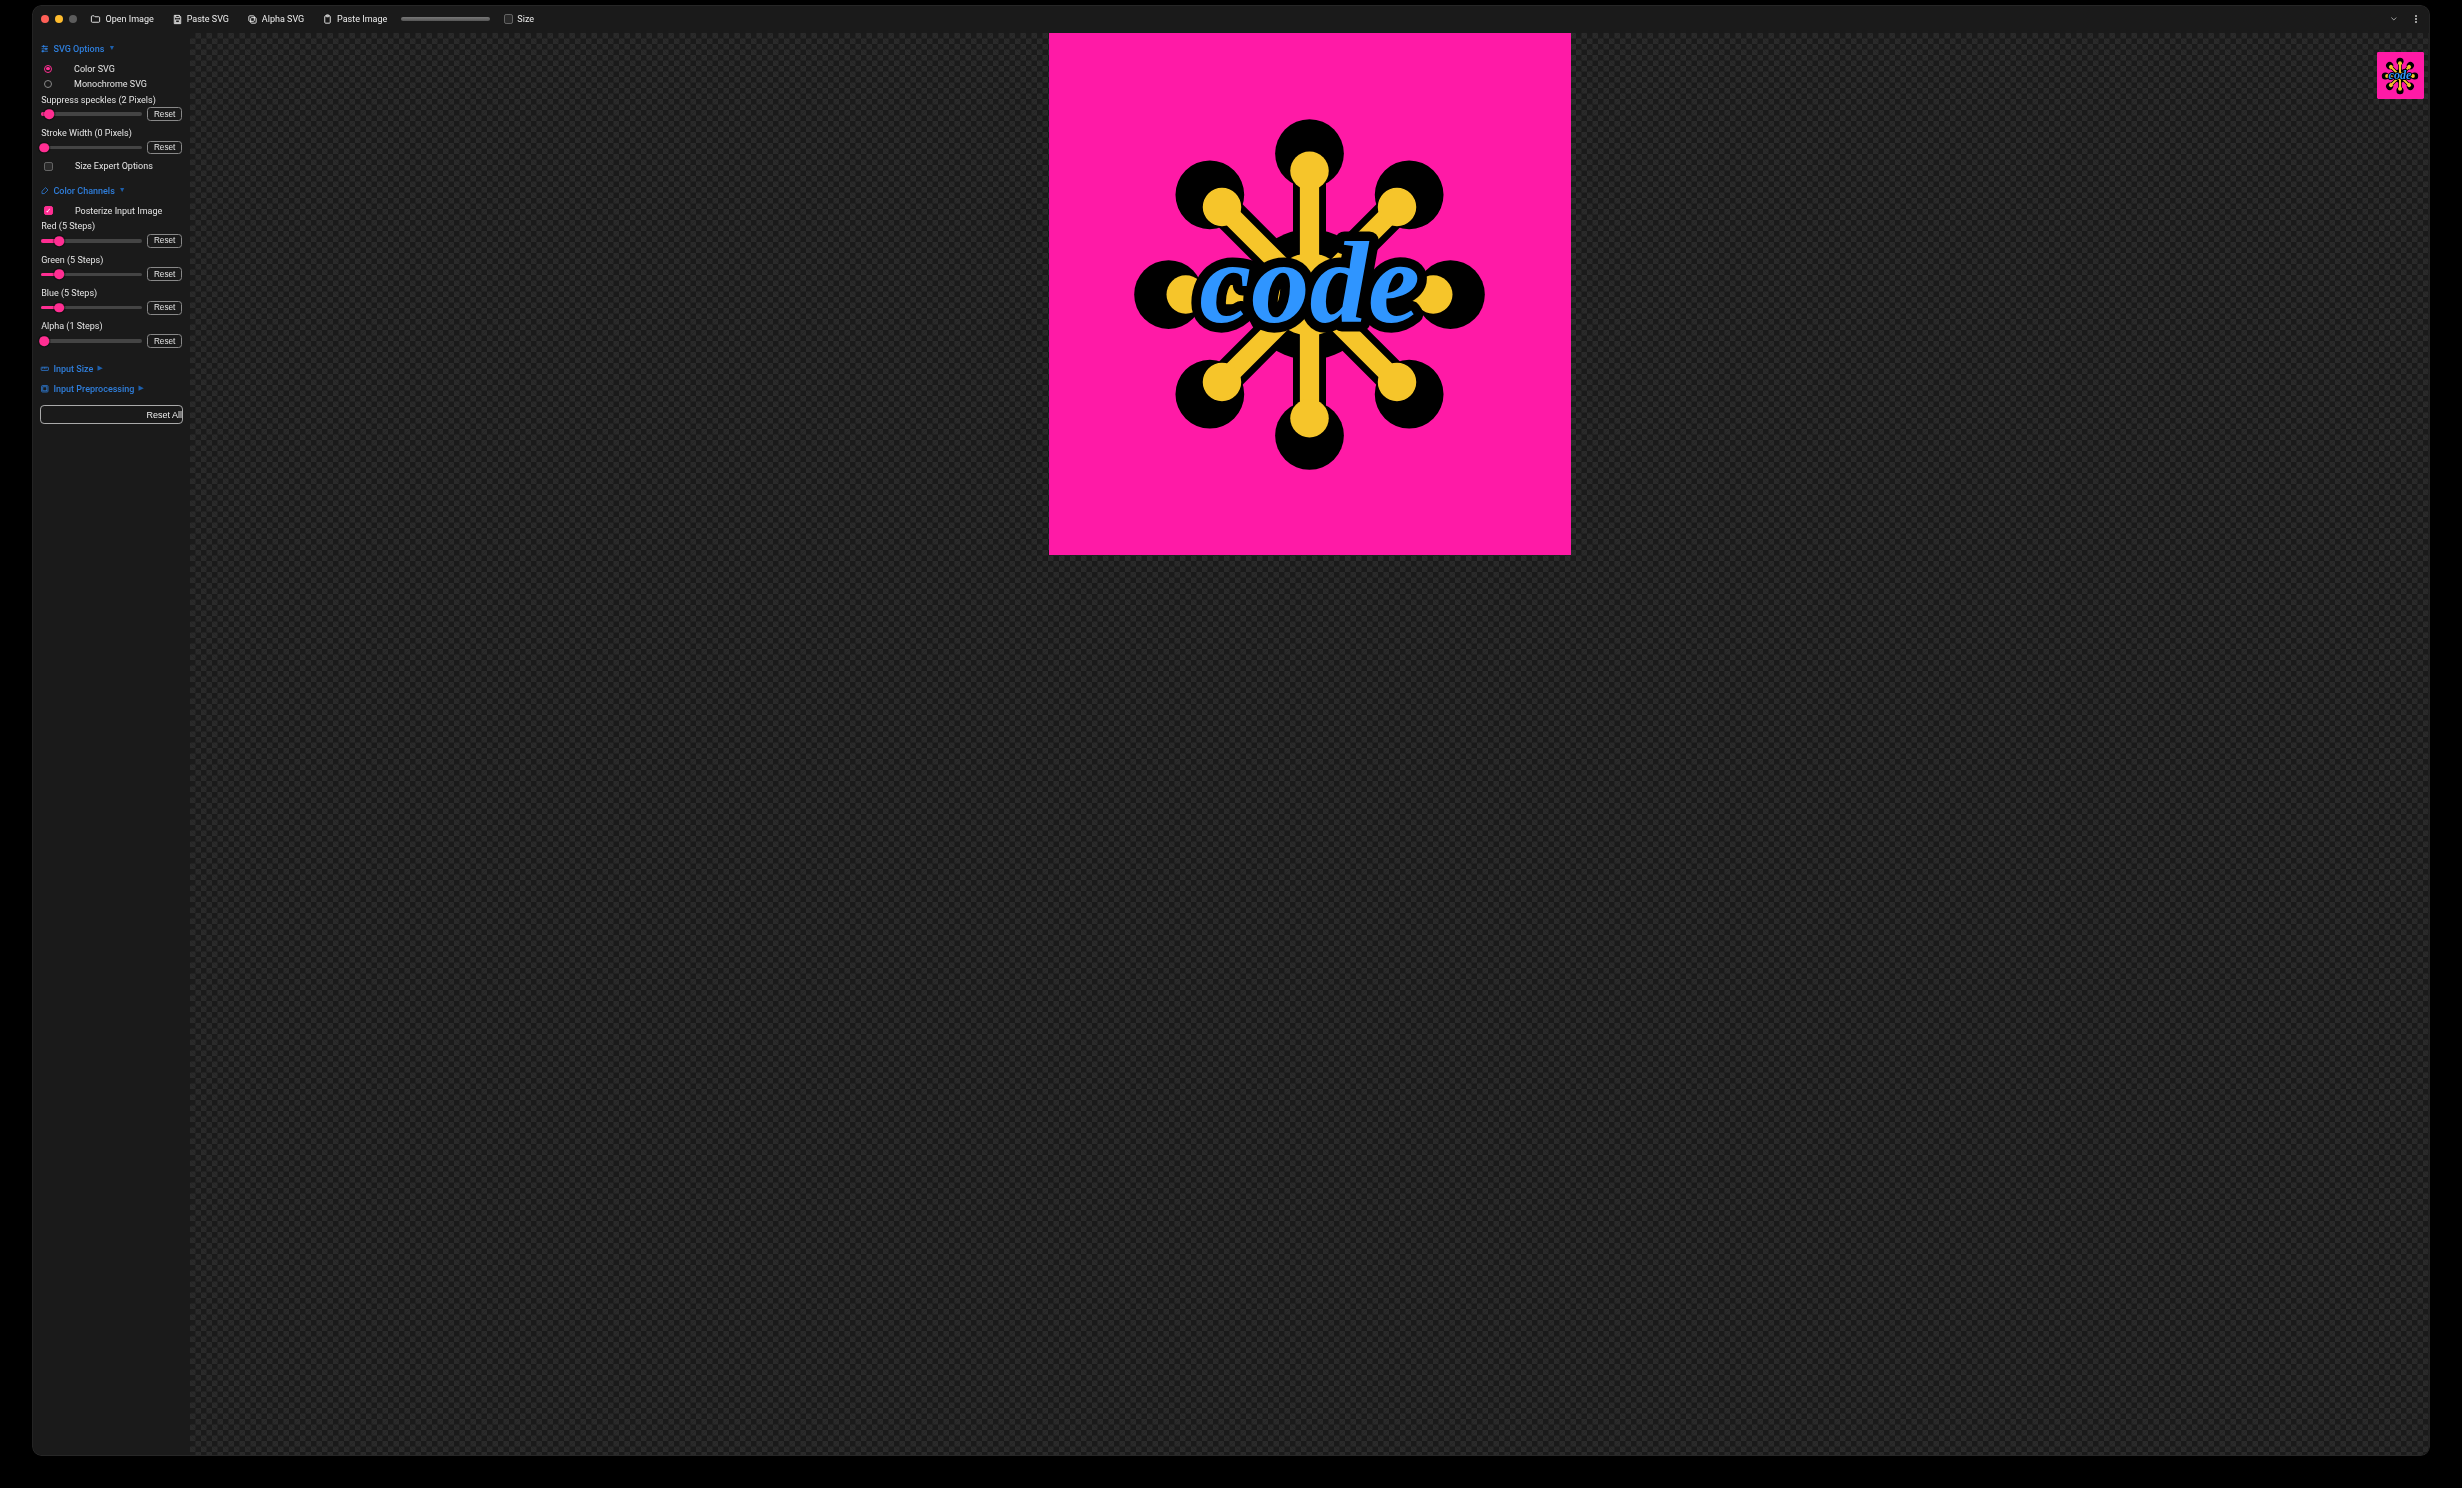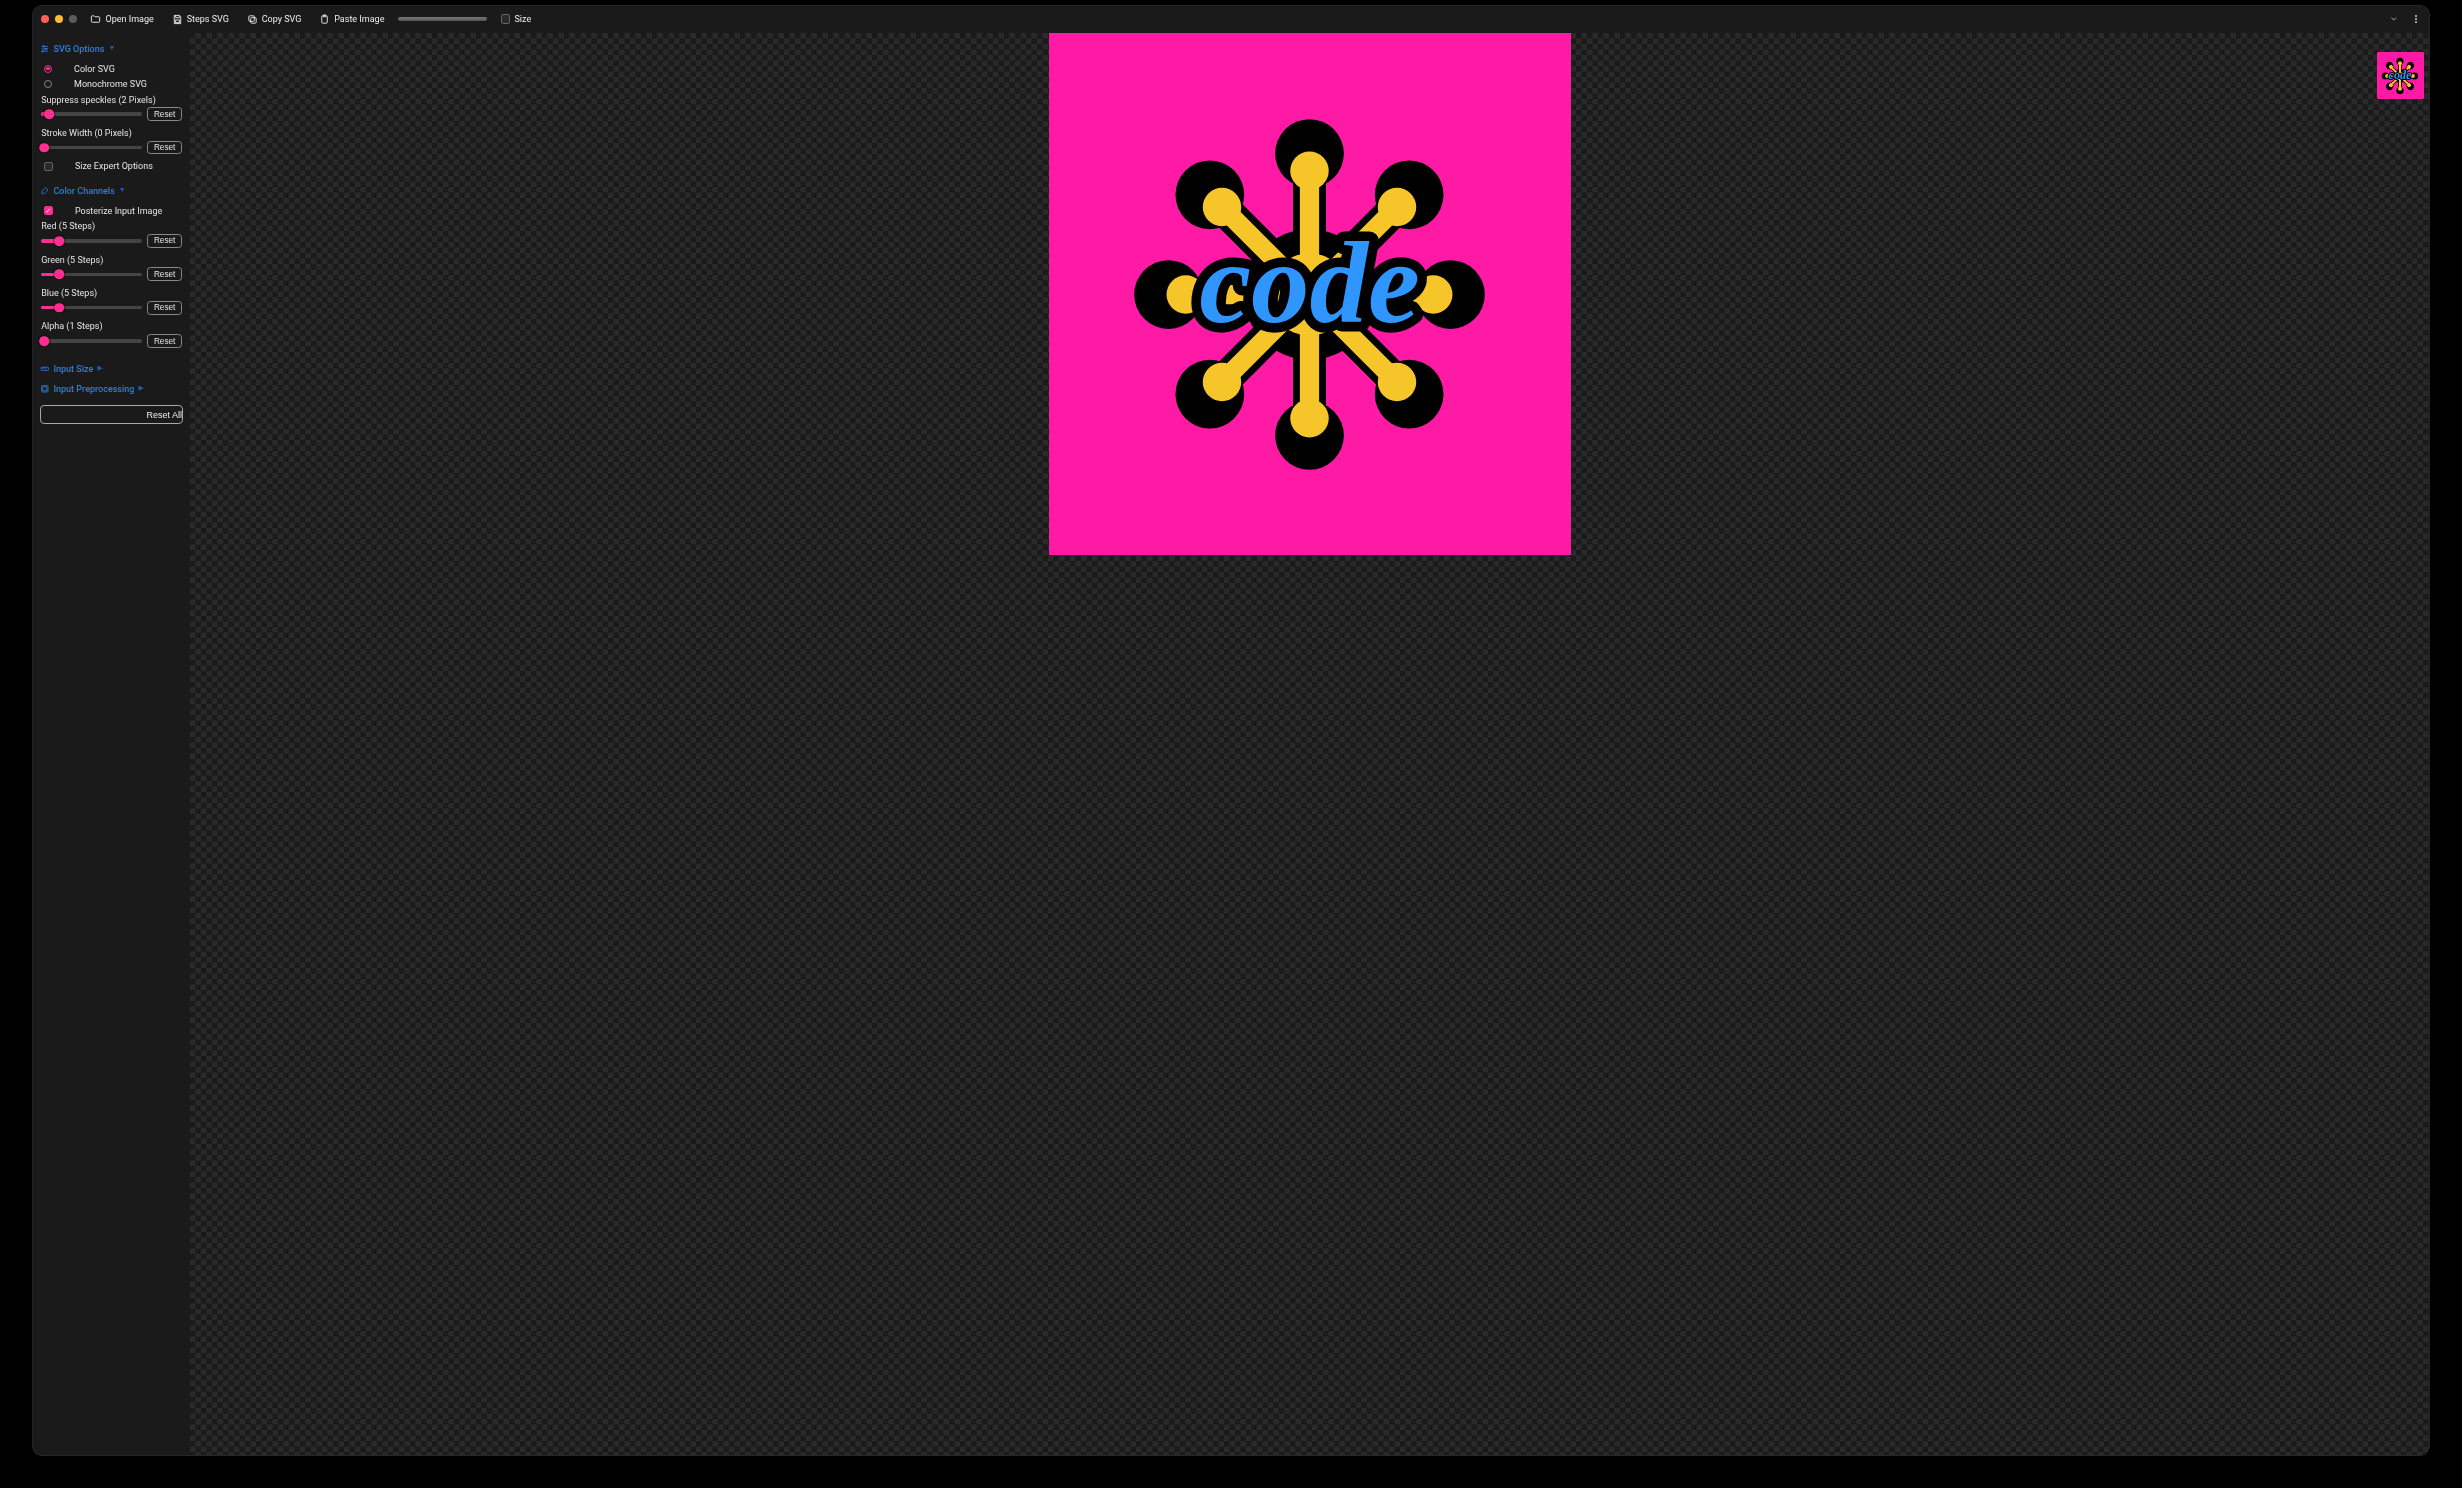--- a/index.html
+++ b/index.html
@@ -119,31 +119,31 @@
     </div>
 
     <div class="tb-btn">
       <span class="tb-icon">
         <svg viewBox="0 0 24 24" width="11" height="11" fill="none" stroke="#eee" stroke-width="2">
             <path d="M5 3h11l3 3v15H5z"></path>
             <path d="M8 3v5h8V3"></path>
             <rect x="8" y="13" width="8" height="6"></rect>
           </svg>
       </span>
-      <span>Steps SVG</span>
+      <span>Paste SVG</span>
     </div>
 
     <div class="tb-btn">
       <span class="tb-icon">
         <svg viewBox="0 0 24 24" width="11" height="11" fill="none" stroke="#eee" stroke-width="2">
             <rect x="8" y="8" width="12" height="12" rx="2"></rect>
             <rect x="4" y="4" width="12" height="12" rx="2"></rect>
           </svg>
       </span>
-      <span>Copy SVG</span>
+      <span>Alpha SVG</span>
     </div>
 
     <div class="tb-btn">
       <span class="tb-icon">
         <svg viewBox="0 0 24 24" width="11" height="11" fill="none" stroke="#eee" stroke-width="2">
             <rect x="6" y="4" width="12" height="16" rx="2"></rect>
             <rect x="9" y="2" width="6" height="4" rx="1"></rect>
           </svg>
       </span>
       <span>Paste Image</span>

